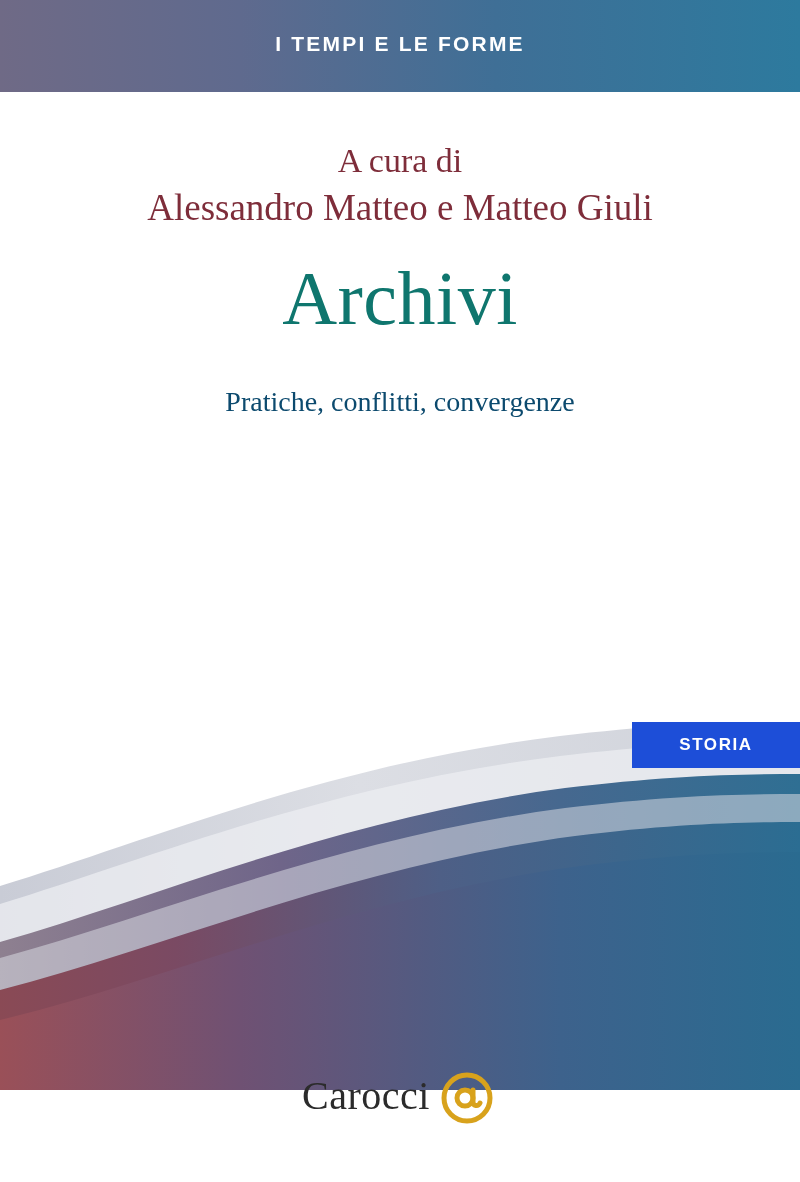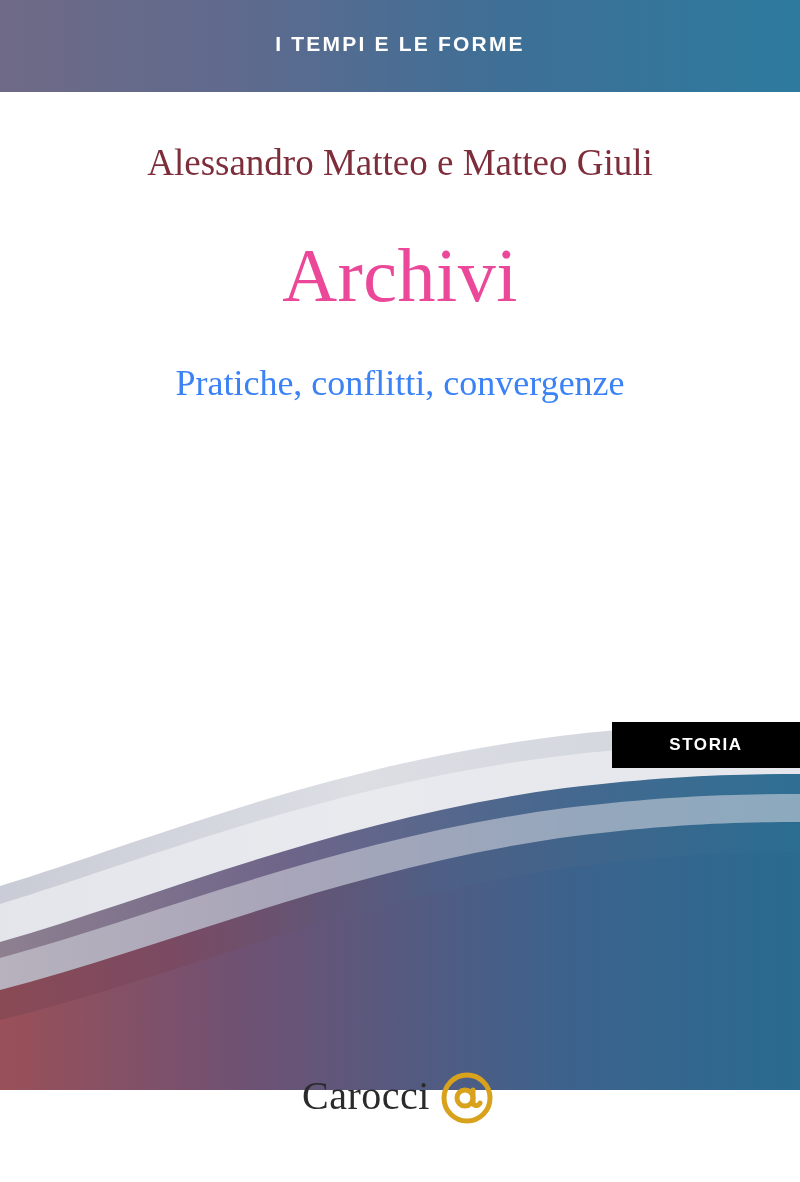--- a/index.html
+++ b/index.html
@@ -66,23 +66,23 @@
     display: block;
     width: 800px;
     height: 492px;
   }
 
   
   .storia-tag {
     position: absolute;
     right: 0;
     top: 722px;
-    width: 188px;
+    width: 168px;
     height: 46px;
-    background: #000000;
+    background: #1d4ed8;
     display: flex;
     align-items: center;
     justify-content: center;
     font-family: "Liberation Sans", sans-serif;
     font-weight: bold;
     font-size: 17px;
     letter-spacing: 1.6px;
     color: #ffffff;
   }
 
@@ -102,35 +102,35 @@
     line-height: 1.25;
     margin: 0 0 2px 0;
   }
   .editors-names {
     font-size: 37px;
     color: #7e2d3a;
     line-height: 1.25;
     margin: 0;
   }
   .title {
-    margin: 50px 0 0 0;
+    margin: 28px 0 0 0;
     font-size: 76px;
     line-height: 1.04;
-    color: #ec4899;
+    color: #0f766e;
     font-weight: normal;
     letter-spacing: 0.5px;
   }
   .title .line2 {
     display: block;
     font-size: 81px;
   }
   .subtitle {
     margin: 46px 0 0 0;
-    font-size: 36px;
-    color: #3b82f6;
+    font-size: 28px;
+    color: #0c4a6e;
     line-height: 1.25;
     text-align: center;
   }
 
   
   .publisher {
     position: absolute;
     left: 0;
     top: 1072px;
     width: 800px;
@@ -202,20 +202,21 @@
       <path d="M0,330 C175,288 355,206 580,176 C676,164 742,162 800,162 L800,492 L0,492 Z" fill="url(#gDeep2)"></path>
 
       <rect x="0" y="400" width="800" height="92" fill="#ffffff"></rect>
       <path d="M0,400 L800,400 L800,404 L0,404 Z" fill="#ffffff"></path>
     </svg>
   </div>
 
   <div class="storia-tag">STORIA</div>
 
   <div class="text-block">
+    <p class="editors-prefix">A cura di</p>
     <p class="editors-names">Alessandro Matteo e Matteo Giuli</p>
 
     <h1 class="title">
       <span>Archivi</span>
     </h1>
 
     <p class="subtitle">Pratiche, conflitti, convergenze</p>
   </div>
 
   <div class="publisher">

